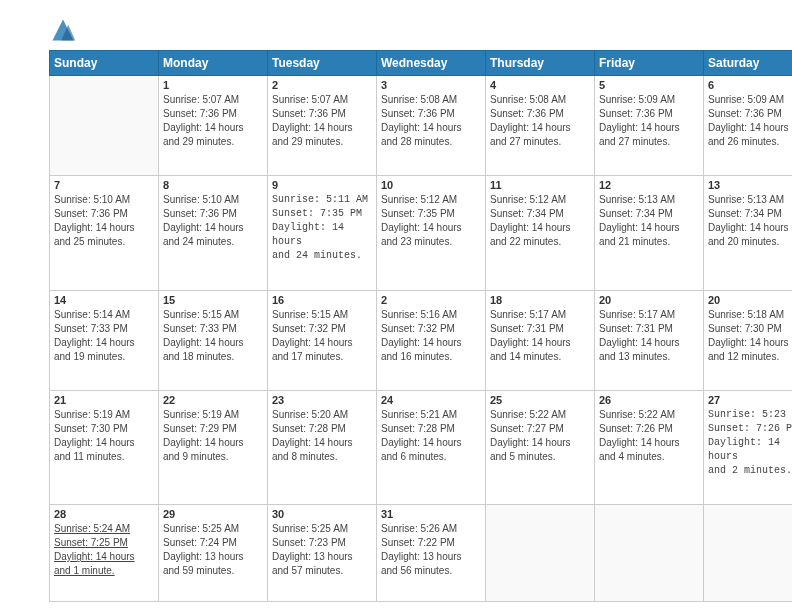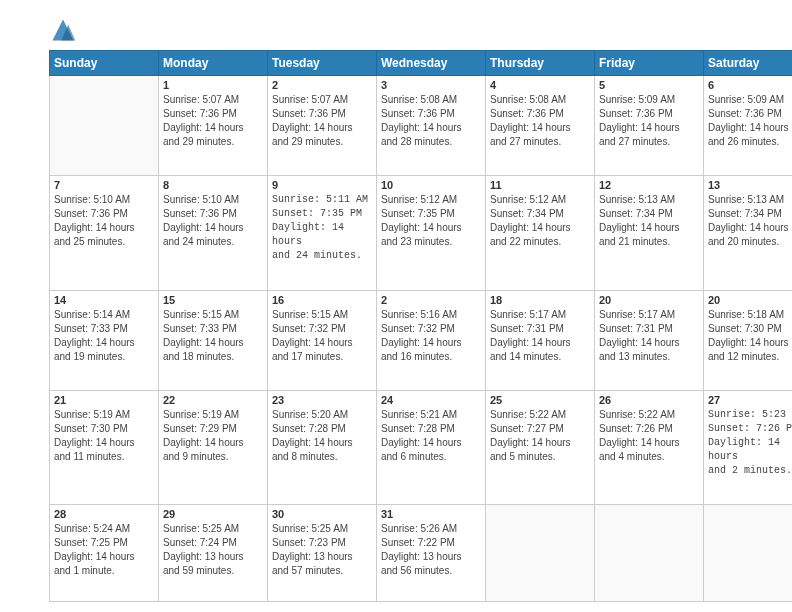--- a/index.html
+++ b/index.html
@@ -333,21 +333,21 @@
             <span class="day-number">27</span>
             <div class="day-info" style="white-space: pre-line; font-family: Liberation Mono, monospace;">Sunrise: 5:23 AM
 Sunset: 7:26 PM
 Daylight: 14 hours
 and 2 minutes.</div>
           </td>
         </tr>
         <tr class="last-row">
           <td>
             <span class="day-number">28</span>
-            <div class="day-info" style="white-space: pre-line;">Sunrise: 5:24 AM
+            <div class="day-info" style="white-space: pre-line; text-decoration: underline;">Sunrise: 5:24 AM
 Sunset: 7:25 PM
 Daylight: 14 hours
 and 1 minute.</div>
           </td>
           <td>
             <span class="day-number">29</span>
             <div class="day-info" style="white-space: pre-line;">Sunrise: 5:25 AM
 Sunset: 7:24 PM
 Daylight: 13 hours
 and 59 minutes.</div>

